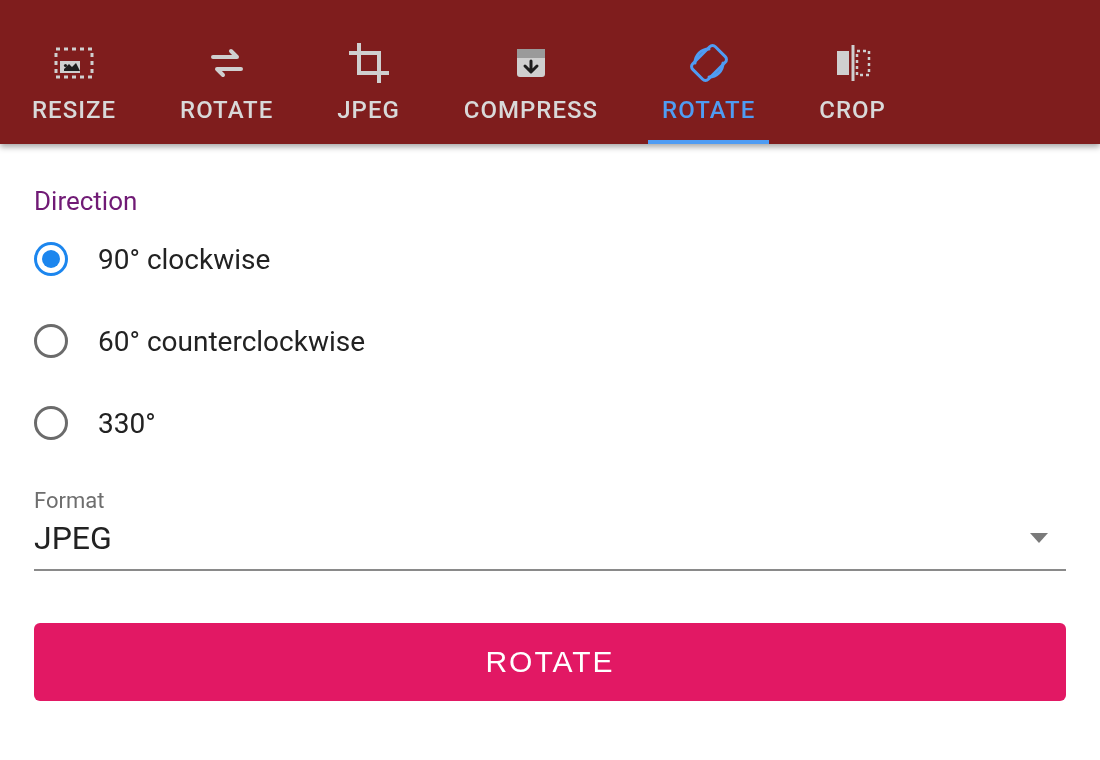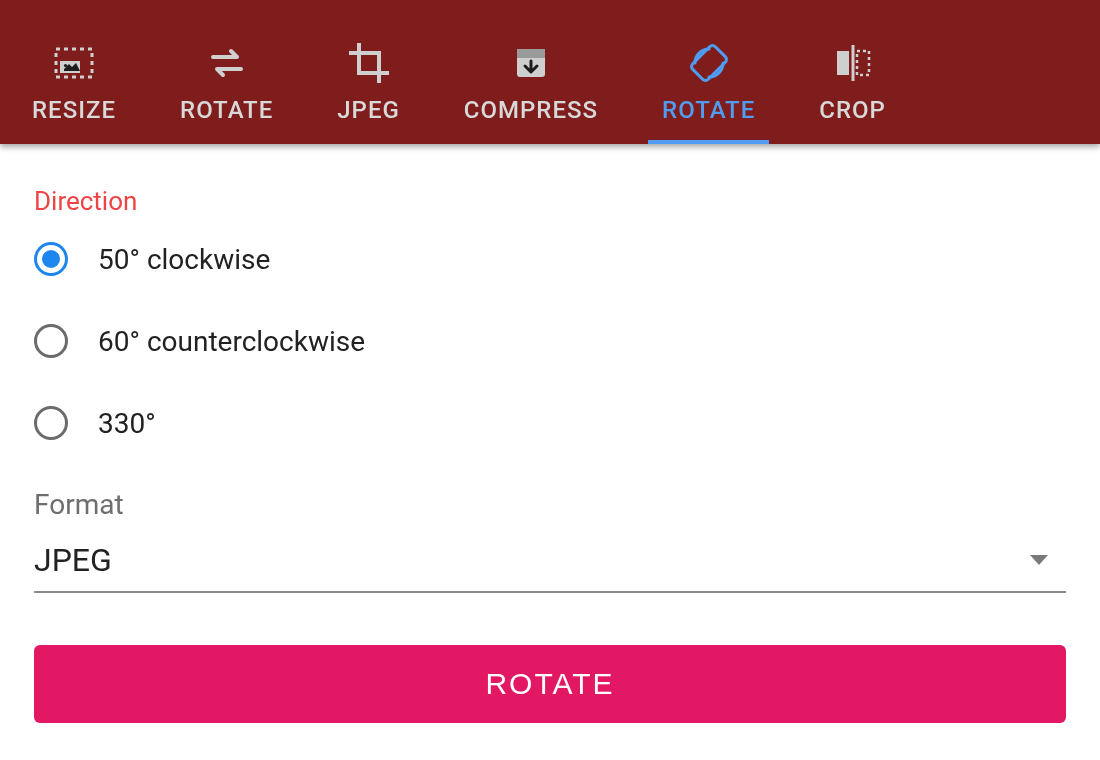--- a/index.html
+++ b/index.html
@@ -39,21 +39,21 @@
     position:absolute;
     left: 18px; right: 18px; bottom: 0;
     height: 4px;
     background:#4f9cf3;
   }
   svg.tab-icon { width: 48px; height: 48px; display:block; }
   svg.tab-icon * { vector-effect: non-scaling-stroke; }
 
   .panel { padding: 42px 34px 40px 34px; }
   .section-label {
-    color: #ef4444;
+    color: #701a75;
     font-size: 26px;
     font-weight: 400;
     margin-bottom: 26px;
   }
   .radio-row {
     display:flex; align-items:center;
     margin-bottom: 48px;
     cursor:pointer;
   }
   .radio-outer {
@@ -66,24 +66,23 @@
   .radio-row.selected .radio-outer { border-color: #1c86ee; }
   .radio-inner {
     width: 18px; height: 18px; border-radius:50%;
     background: transparent;
   }
   .radio-row.selected .radio-inner { background:#1c86ee; }
   .radio-label { font-size: 28px; color:#222; }
 
   .format-label {
     color: #6e6e6e;
-    font-size: 28px;
+    font-size: 22px;
     font-weight: 400;
     margin-top: 20px;
-    margin-bottom: 14px;
   }
   .select-row {
     display:flex; align-items:center; justify-content:space-between;
     border-bottom: 2px solid #8a8a8a;
     padding: 6px 0 12px 0;
     cursor:pointer;
   }
   .select-value { font-size: 32px; color:#222; }
   .dropdown-triangle {
     width:0; height:0;
@@ -181,21 +180,21 @@
 </div>
 
 <div class="panel">
 
   <div class="section-label">Direction</div>
 
   <div class="radio-row selected">
     <div class="radio-outer">
         <div class="radio-inner"></div>
       </div>
-    <div class="radio-label">50° clockwise</div>
+    <div class="radio-label">90° clockwise</div>
   </div>
 
   <div class="radio-row">
     <div class="radio-outer">
         <div class="radio-inner"></div>
       </div>
     <div class="radio-label">60° counterclockwise</div>
   </div>
 
   <div class="radio-row">

